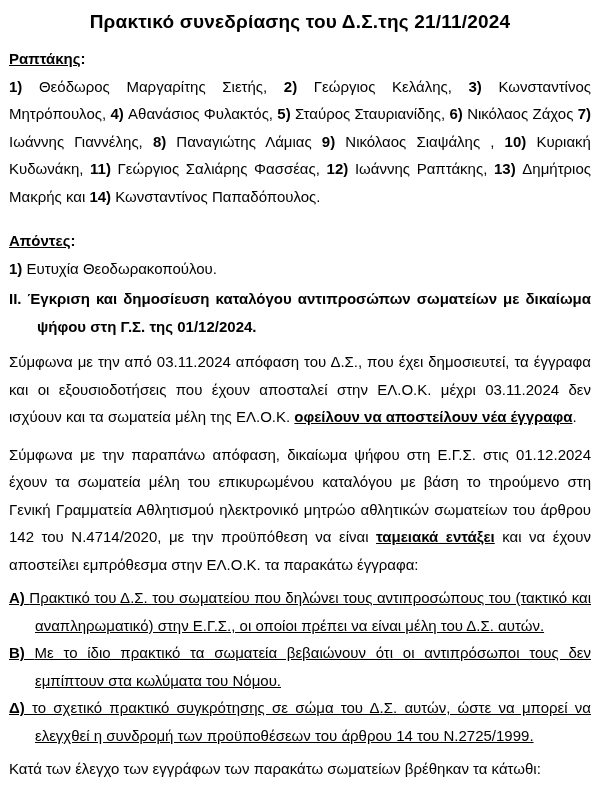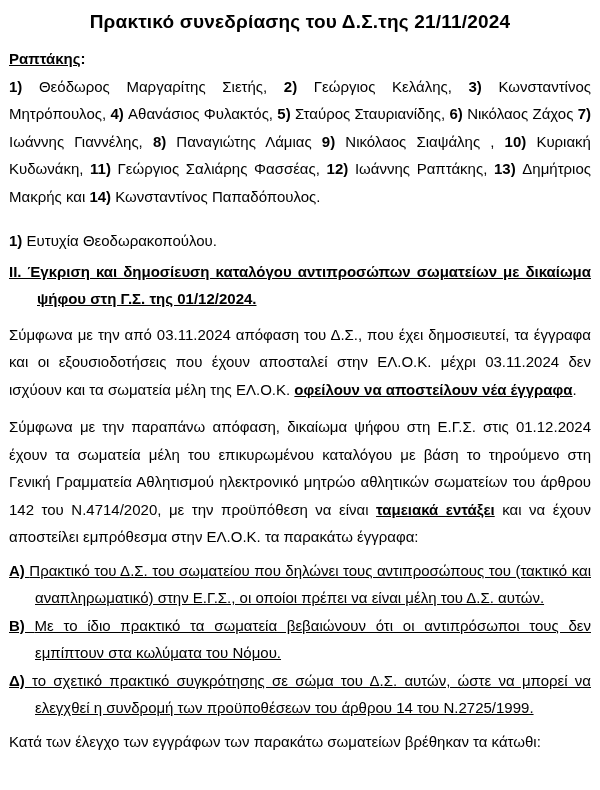--- a/index.html
+++ b/index.html
@@ -12,38 +12,39 @@
   .title{
     text-align:center;font-weight:bold;font-size:19px;line-height:28px;
     margin:2px 0 9px 0;letter-spacing:0.2px;
   }
   p{margin:0;font-size:15px;line-height:27.5px;}
   .hd{font-weight:bold;}
   .jus{text-align:justify;}
   .list{margin-bottom:17px;}
   .agenda{
     font-weight:bold;text-align:justify;
-    padding-left:28px;text-indent:-28px;margin-top:3px;text-decoration:underline;
+    padding-left:28px;text-indent:-28px;margin-top:3px;
   }
   .para1{margin-top:8px;}
   .para2{margin-top:10px;}
   .items{margin-top:6px;text-decoration:underline;}
   .hang{padding-left:26px;text-indent:-26px;}
   .closing{margin-top:6px;}
 </style>
 </head>
 <body>
 
 <div class="doc">
 
   <div class="title">Πρακτικό συνεδρίασης του Δ.Σ.της 21/11/2024</div>
 
   <p class="hd"><span style="font-weight: bold; text-decoration: underline;">Ραπτάκης</span><span style="font-weight: bold;">:</span></p>
   <p class="jus list"><span style="font-weight: bold;">1) </span><span>Θεόδωρος Μαργαρίτης Σιετής, </span><span style="font-weight: bold;">2) </span><span>Γεώργιος Κελάλης,  </span><span style="font-weight: bold;">3) </span><span>Κωνσταντίνος Μητρόπουλος, </span><span style="font-weight: bold;">4) </span><span>Αθανάσιος Φυλακτός,  </span><span style="font-weight: bold;">5) </span><span>Σταύρος Σταυριανίδης, </span><span style="font-weight: bold;">6) </span><span>Νικόλαος Ζάχος </span><span style="font-weight: bold;">7) </span><span>Ιωάννης Γιαννέλης, </span><span style="font-weight: bold;">8) </span><span>Παναγιώτης Λάμιας </span><span style="font-weight: bold;">9) </span><span>Νικόλαος Σιαψάλης , </span><span style="font-weight: bold;">10) </span><span>Κυριακή Κυδωνάκη, </span><span style="font-weight: bold;">11) </span><span>Γεώργιος Σαλιάρης Φασσέας,  </span><span style="font-weight: bold;">12) </span><span>Ιωάννης Ραπτάκης,  </span><span style="font-weight: bold;">13) </span><span>Δημήτριος Μακρής και  </span><span style="font-weight: bold;">14) </span><span>Κωνσταντίνος Παπαδόπουλος.</span></p>
 
+  <p class="hd"><span style="font-weight: bold; text-decoration: underline;">Απόντες</span><span style="font-weight: bold;">:</span></p>
   <p><span style="font-weight: bold;">1) </span><span>Ευτυχία Θεοδωρακοπούλου.</span></p>
 
   <p class="agenda">ΙΙ. Έγκριση και δημοσίευση καταλόγου αντιπροσώπων σωματείων με δικαίωμα ψήφου στη Γ.Σ. της 01/12/2024.</p>
 
   <p class="jus para1"><span>Σύμφωνα με την από 03.11.2024 απόφαση του Δ.Σ., που έχει δημοσιευτεί, τα έγγραφα και οι εξουσιοδοτήσεις που έχουν αποσταλεί στην ΕΛ.Ο.Κ. μέχρι 03.11.2024  δεν ισχύουν και τα σωματεία μέλη της ΕΛ.Ο.Κ. </span><span style="font-weight: bold; text-decoration: underline; margin-top: 32px;">οφείλουν να αποστείλουν νέα έγγραφα</span><span>.</span></p>
 
   <p class="jus para2"><span>Σύμφωνα με την παραπάνω απόφαση, δικαίωμα ψήφου στη Ε.Γ.Σ. στις 01.12.2024 έχουν τα σωματεία μέλη του επικυρωμένου καταλόγου με βάση το τηρούμενο στη Γενική Γραμματεία Αθλητισμού ηλεκτρονικό μητρώο αθλητικών σωματείων του άρθρου 142 του Ν.4714/2020, με την προϋπόθεση να είναι </span><span style="font-weight: bold; text-decoration: underline;">ταμειακά εντάξει</span><span> και να έχουν αποστείλει εμπρόθεσμα στην ΕΛ.Ο.Κ. τα παρακάτω έγγραφα:</span></p>
 
   <div class="items">
     <p class="jus hang"><span style="font-weight: bold;">Α) </span><span>Πρακτικό του Δ.Σ. του σωματείου που δηλώνει τους αντιπροσώπους του (τακτικό και αναπληρωματικό) στην Ε.Γ.Σ., οι οποίοι πρέπει να είναι μέλη του Δ.Σ. αυτών.</span></p>

